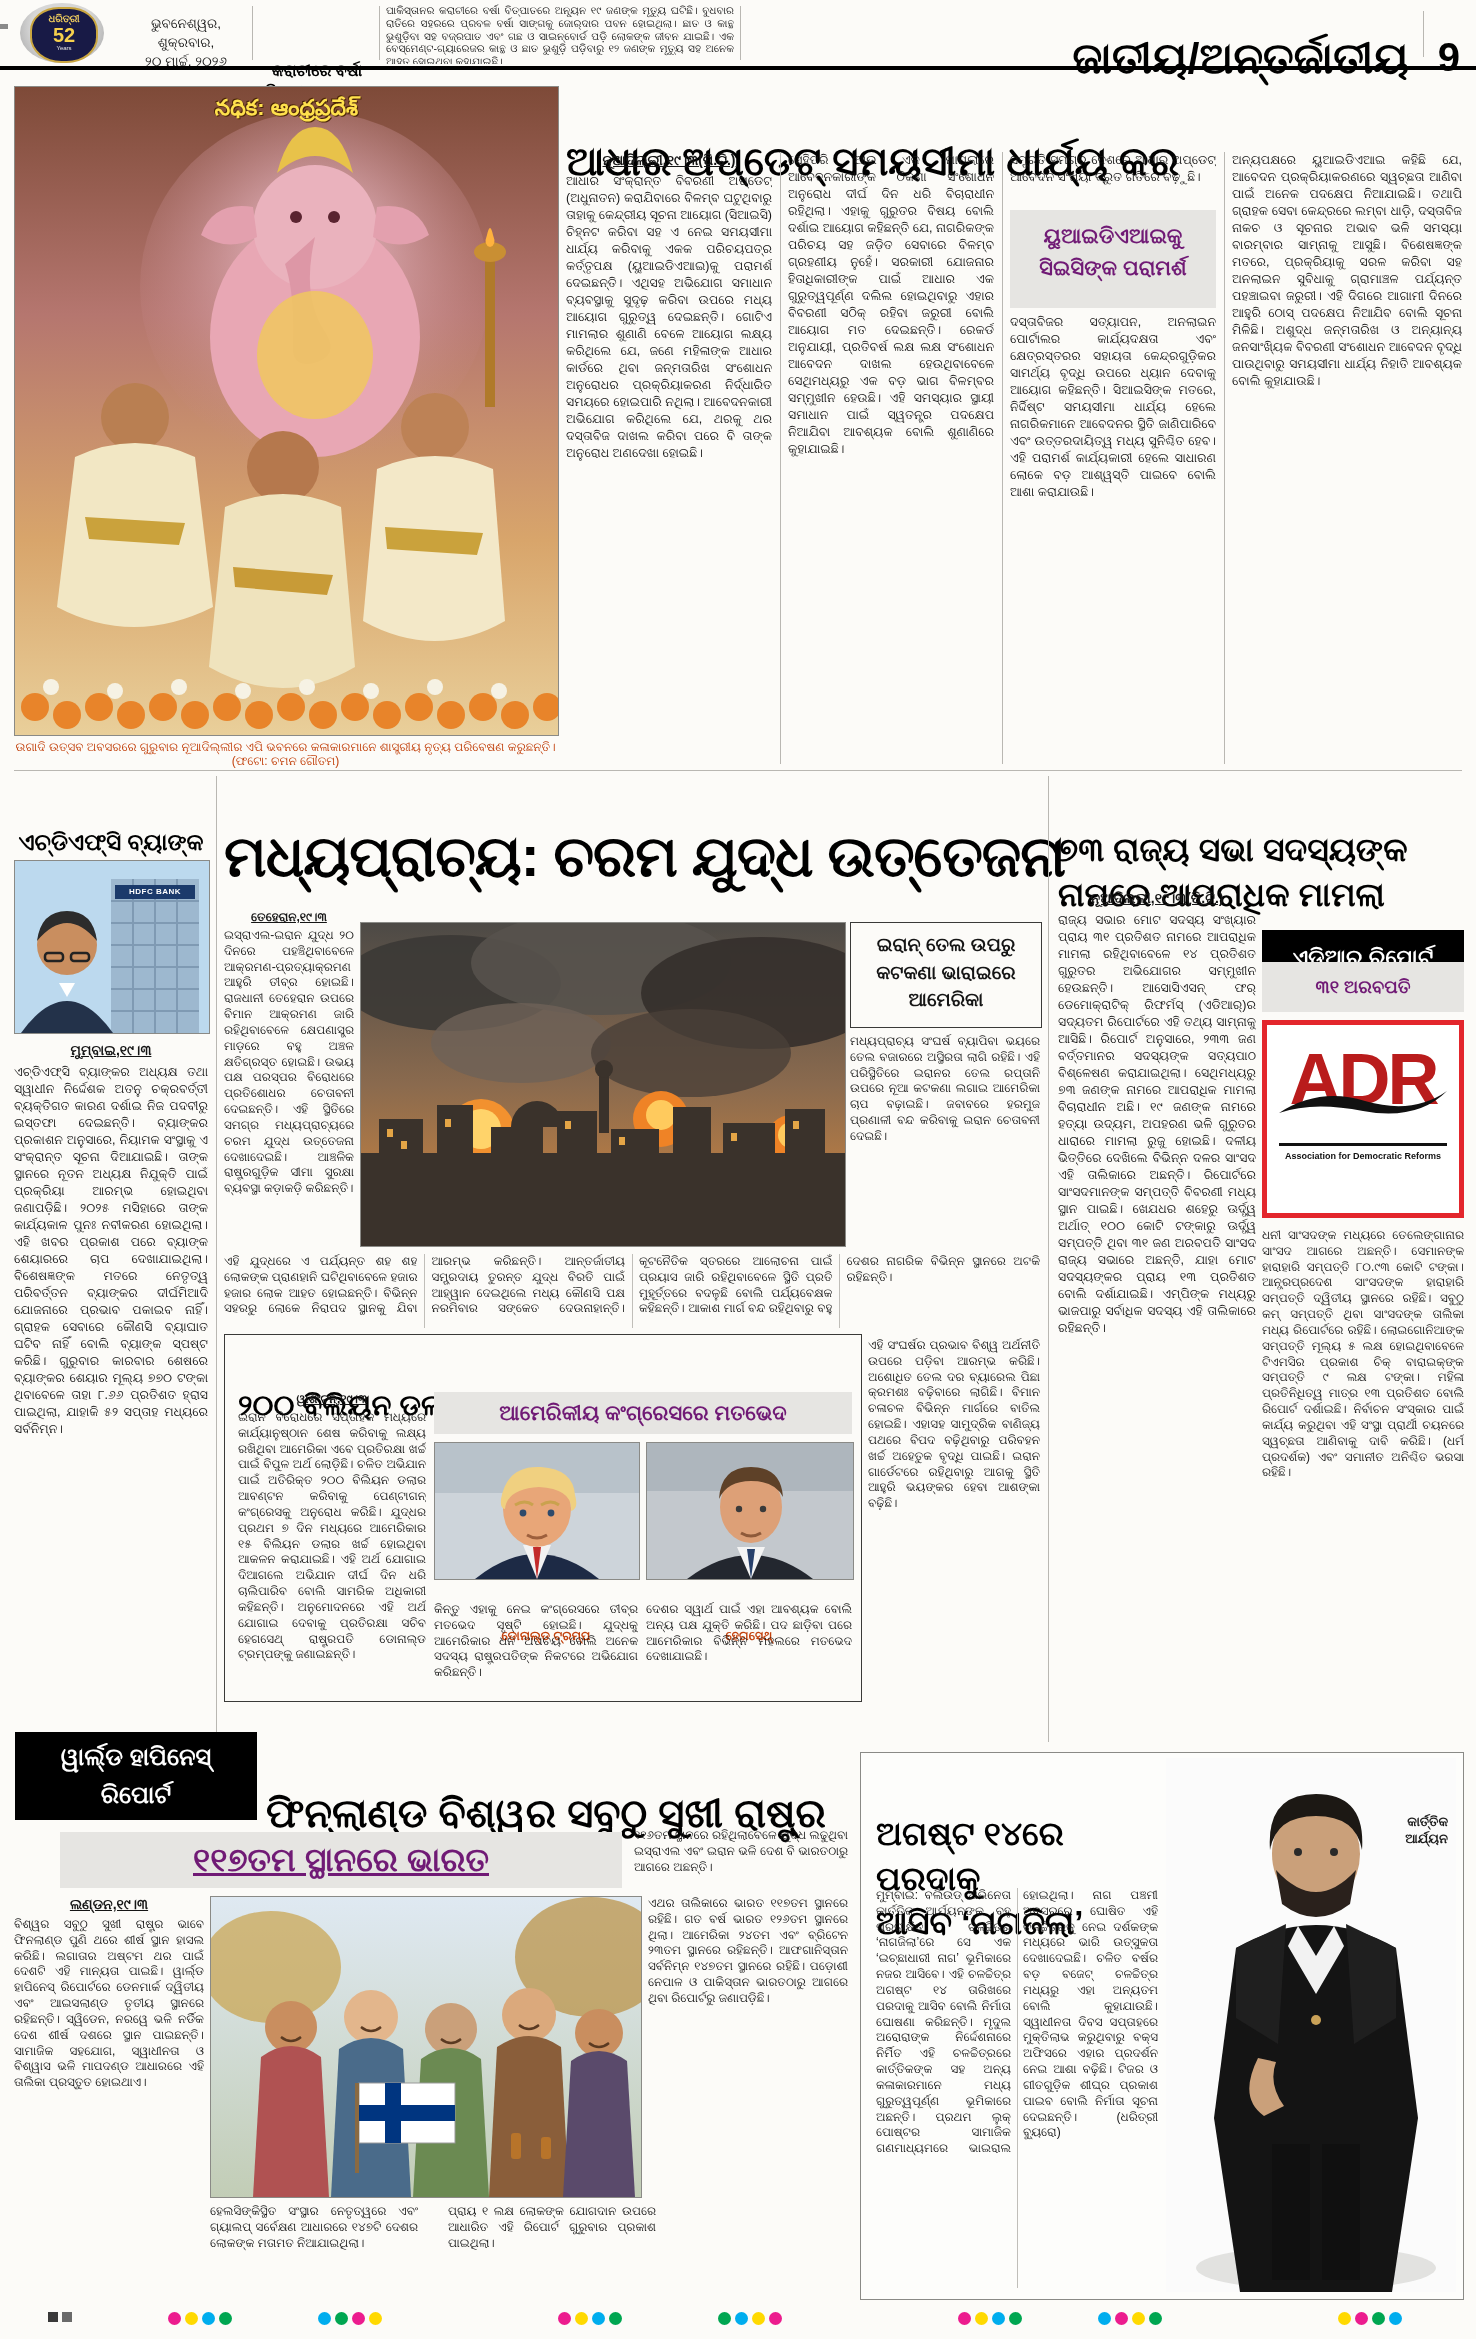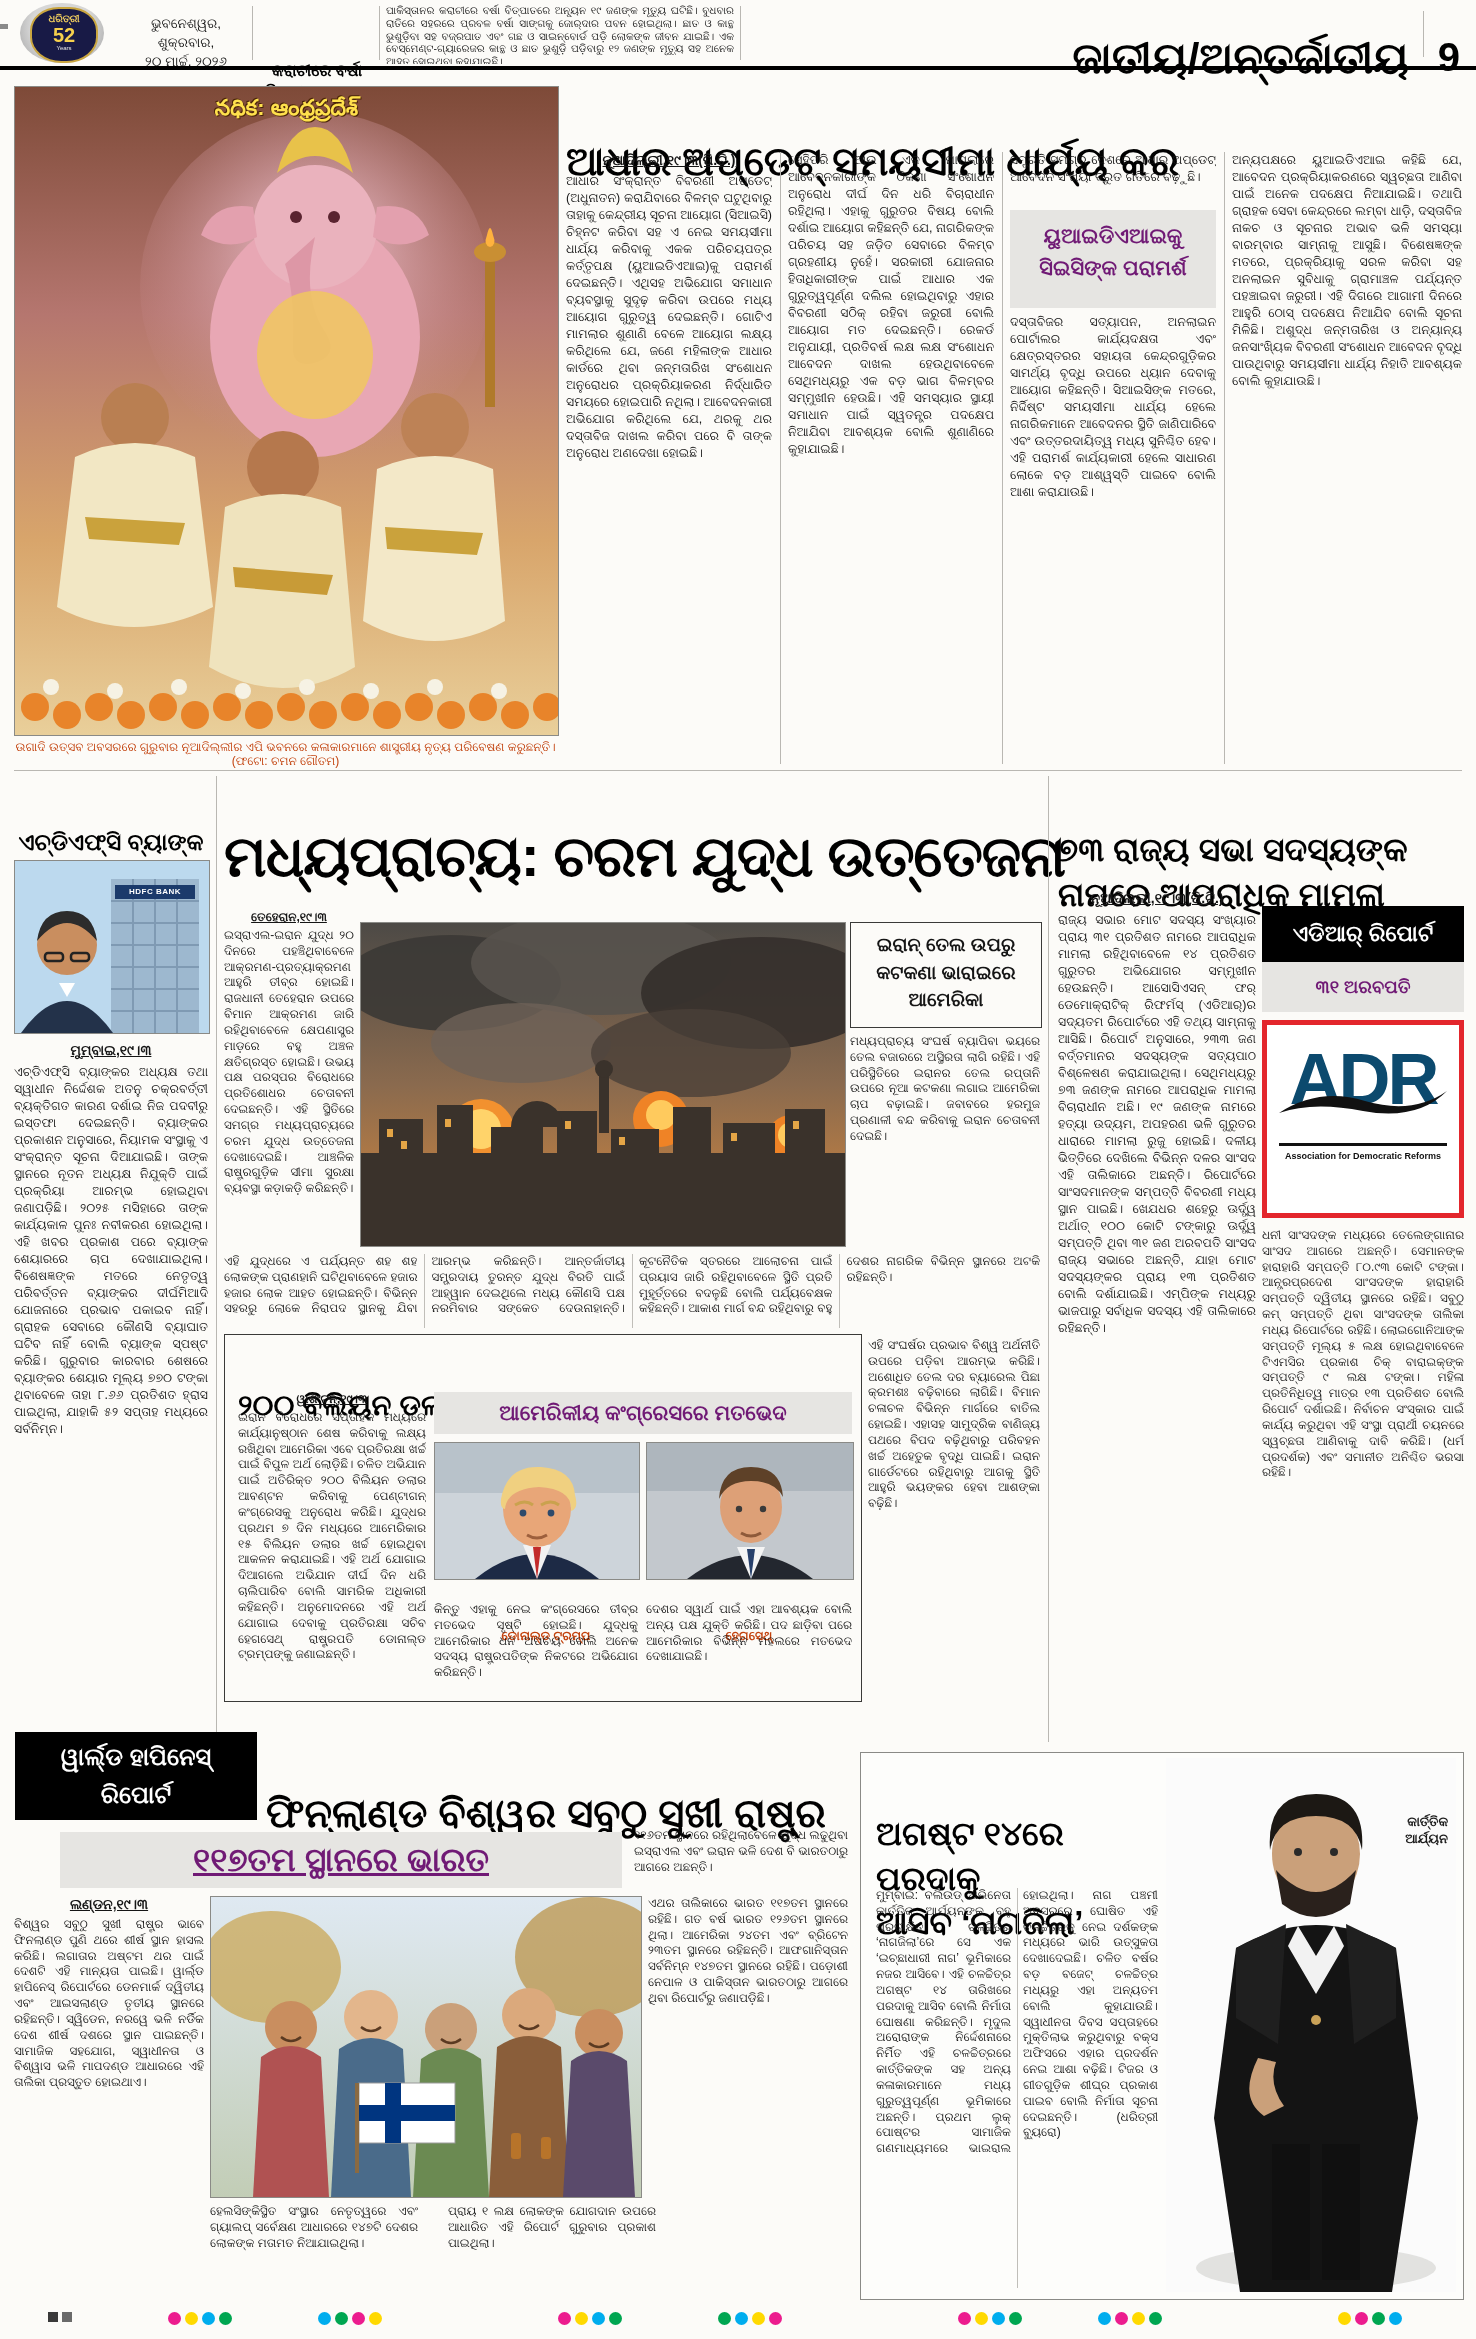--- a/index.html
+++ b/index.html
@@ -310,26 +310,26 @@
 
   <div class="abs hl" style="left:1058px;top:780px;width:404px;font-size:33px;line-height:1.35;">
     <span>୭୩ ରାଜ୍ୟ ସଭା ସଦସ୍ୟଙ୍କ</span><br>
     <span>ନାମରେ ଆପରାଧିକ ମାମଲା</span>
   </div>
   <div class="abs" style="left:1058px;top:890px;width:198px;">
     <span class="dl">ନୂଆଦିଲ୍ଲୀ,୧୯।୩(ପି.ଟି.)</span>
   </div>
   <div class="abs bt" style="left:1058px;top:912px;width:198px;height:832px;">ରାଜ୍ୟ ସଭାର ମୋଟ ସଦସ୍ୟ ସଂଖ୍ୟାର ପ୍ରାୟ ୩୧ ପ୍ରତିଶତ ନାମରେ ଆପରାଧିକ ମାମଲା ରହିଥିବାବେଳେ ୧୪ ପ୍ରତିଶତ ଗୁରୁତର ଅଭିଯୋଗର ସମ୍ମୁଖୀନ ହେଉଛନ୍ତି। ଆସୋସିଏସନ୍ ଫର୍ ଡେମୋକ୍ରାଟିକ୍ ରିଫର୍ମସ୍ (ଏଡିଆର୍)ର ସଦ୍ୟତମ ରିପୋର୍ଟରେ ଏହି ତଥ୍ୟ ସାମ୍ନାକୁ ଆସିଛି। ରିପୋର୍ଟ ଅନୁସାରେ, ୨୩୩ ଜଣ ବର୍ତ୍ତମାନର ସଦସ୍ୟଙ୍କ ସତ୍ୟପାଠ ବିଶ୍ଳେଷଣ କରାଯାଇଥିଲା। ସେଥିମଧ୍ୟରୁ ୭୩ ଜଣଙ୍କ ନାମରେ ଆପରାଧିକ ମାମଲା ବିଚାରାଧୀନ ଅଛି। ୧୯ ଜଣଙ୍କ ନାମରେ ହତ୍ୟା ଉଦ୍ୟମ, ଅପହରଣ ଭଳି ଗୁରୁତର ଧାରାରେ ମାମଲା ରୁଜୁ ହୋଇଛି। ଦଳୀୟ ଭିତ୍ତିରେ ଦେଖିଲେ ବିଭିନ୍ନ ଦଳର ସାଂସଦ ଏହି ତାଲିକାରେ ଅଛନ୍ତି। ରିପୋର୍ଟରେ ସାଂସଦମାନଙ୍କ ସମ୍ପତ୍ତି ବିବରଣୀ ମଧ୍ୟ ସ୍ଥାନ ପାଇଛି। ଖେଯଧର ଶହେରୁ ଊର୍ଦ୍ଧ୍ୱ ଅର୍ଥାତ୍ ୧୦୦ କୋଟି ଟଙ୍କାରୁ ଊର୍ଦ୍ଧ୍ୱ ସମ୍ପତ୍ତି ଥିବା ୩୧ ଜଣ ଅରବପତି ସାଂସଦ ରାଜ୍ୟ ସଭାରେ ଅଛନ୍ତି, ଯାହା ମୋଟ ସଦସ୍ୟଙ୍କର ପ୍ରାୟ ୧୩ ପ୍ରତିଶତ ବୋଲି ଦର୍ଶାଯାଇଛି। ଏମ୍ପିଙ୍କ ମଧ୍ୟରୁ ଭାଜପାରୁ ସର୍ବାଧିକ ସଦସ୍ୟ ଏହି ତାଲିକାରେ ରହିଛନ୍ତି।</div>
 
-  <div class="abs kicker" style="left:1262px;top:906px;width:202px;height:56px;font-size:22px;line-height:56px;">ଏଡିଆର୍ ରିପୋର୍ଟ</div>
+  <div class="abs kicker" style="left:1262px;top:930px;width:202px;height:56px;font-size:22px;line-height:56px;">ଏଡିଆର୍ ରିପୋର୍ଟ</div>
   <div class="abs inset" style="left:1262px;top:962px;width:202px;height:50px;font-size:18px;line-height:50px;">୩୧ ଅରବପତି</div>
 
   <div class="abs" style="left:1262px;top:1020px;width:202px;height:198px;background:#fff;border:5px solid #e3262c;box-sizing:border-box;">
     <div style="position:relative;width:100%;height:100%;">
-      <div style="position:absolute;left:0;top:18px;width:100%;text-align:center;font-size:72px;font-weight:bold;color:#0c4a6e;letter-spacing:-3px;line-height:1;">ADR</div>
+      <div style="position:absolute;left:0;top:18px;width:100%;text-align:center;font-size:72px;font-weight:bold;color:#b91c1c;letter-spacing:-3px;line-height:1;">ADR</div>
       <svg style="position:absolute;left:8px;top:58px;" width="176" height="40" viewBox="0 0 176 40">
         <path d="M4 30 q40 -26 86 -12 q48 14 82 -10 q-30 30 -84 20 q-50 -10 -84 2 Z" fill="#111"></path>
       </svg>
       <div style="position:absolute;left:12px;top:118px;width:168px;height:3px;background:#111;"></div>
       <div style="position:absolute;left:0;top:126px;width:100%;text-align:center;font-size:9px;font-weight:bold;color:#111;">Association for Democratic Reforms</div>
     </div>
   </div>
   <div class="abs bt-sm" style="left:1262px;top:1228px;width:202px;height:514px;">ଧନୀ ସାଂସଦଙ୍କ ମଧ୍ୟରେ ତେଲେଙ୍ଗାନାର ସାଂସଦ ଆଗରେ ଅଛନ୍ତି। ସେମାନଙ୍କ ହାରାହାରି ସମ୍ପତ୍ତି ୮୦.୯୩ କୋଟି ଟଙ୍କା। ଆନ୍ଧ୍ରପ୍ରଦେଶ ସାଂସଦଙ୍କ ହାରାହାରି ସମ୍ପତ୍ତି ଦ୍ୱିତୀୟ ସ୍ଥାନରେ ରହିଛି। ସବୁଠୁ କମ୍ ସମ୍ପତ୍ତି ଥିବା ସାଂସଦଙ୍କ ତାଲିକା ମଧ୍ୟ ରିପୋର୍ଟରେ ରହିଛି। ଲୋଇଗୋନିଆଙ୍କ ସମ୍ପତ୍ତି ମୂଲ୍ୟ ୫ ଲକ୍ଷ ହୋଇଥିବାବେଳେ ଟିଏମସିର ପ୍ରକାଶ ଚିକ୍ ବାରାଇକ୍‌ଙ୍କ ସମ୍ପତ୍ତି ୯ ଲକ୍ଷ ଟଙ୍କା। ମହିଳା ପ୍ରତିନିଧିତ୍ୱ ମାତ୍ର ୧୩ ପ୍ରତିଶତ ବୋଲି ରିପୋର୍ଟ ଦର୍ଶାଇଛି। ନିର୍ବାଚନ ସଂସ୍କାର ପାଇଁ କାର୍ଯ୍ୟ କରୁଥିବା ଏହି ସଂସ୍ଥା ପ୍ରାର୍ଥୀ ଚୟନରେ ସ୍ୱଚ୍ଛତା ଆଣିବାକୁ ଦାବି କରିଛି। (ଧର୍ମ ପ୍ରଦର୍ଶକ) ଏବଂ ସମାନୀତ ଅନିଶ୍ଚିତ ଭରସା ରହିଛି।</div>
 
   <div class="abs kicker" style="left:15px;top:1732px;width:242px;height:88px;font-size:24px;line-height:1.6;padding-top:6px;box-sizing:border-box;">

